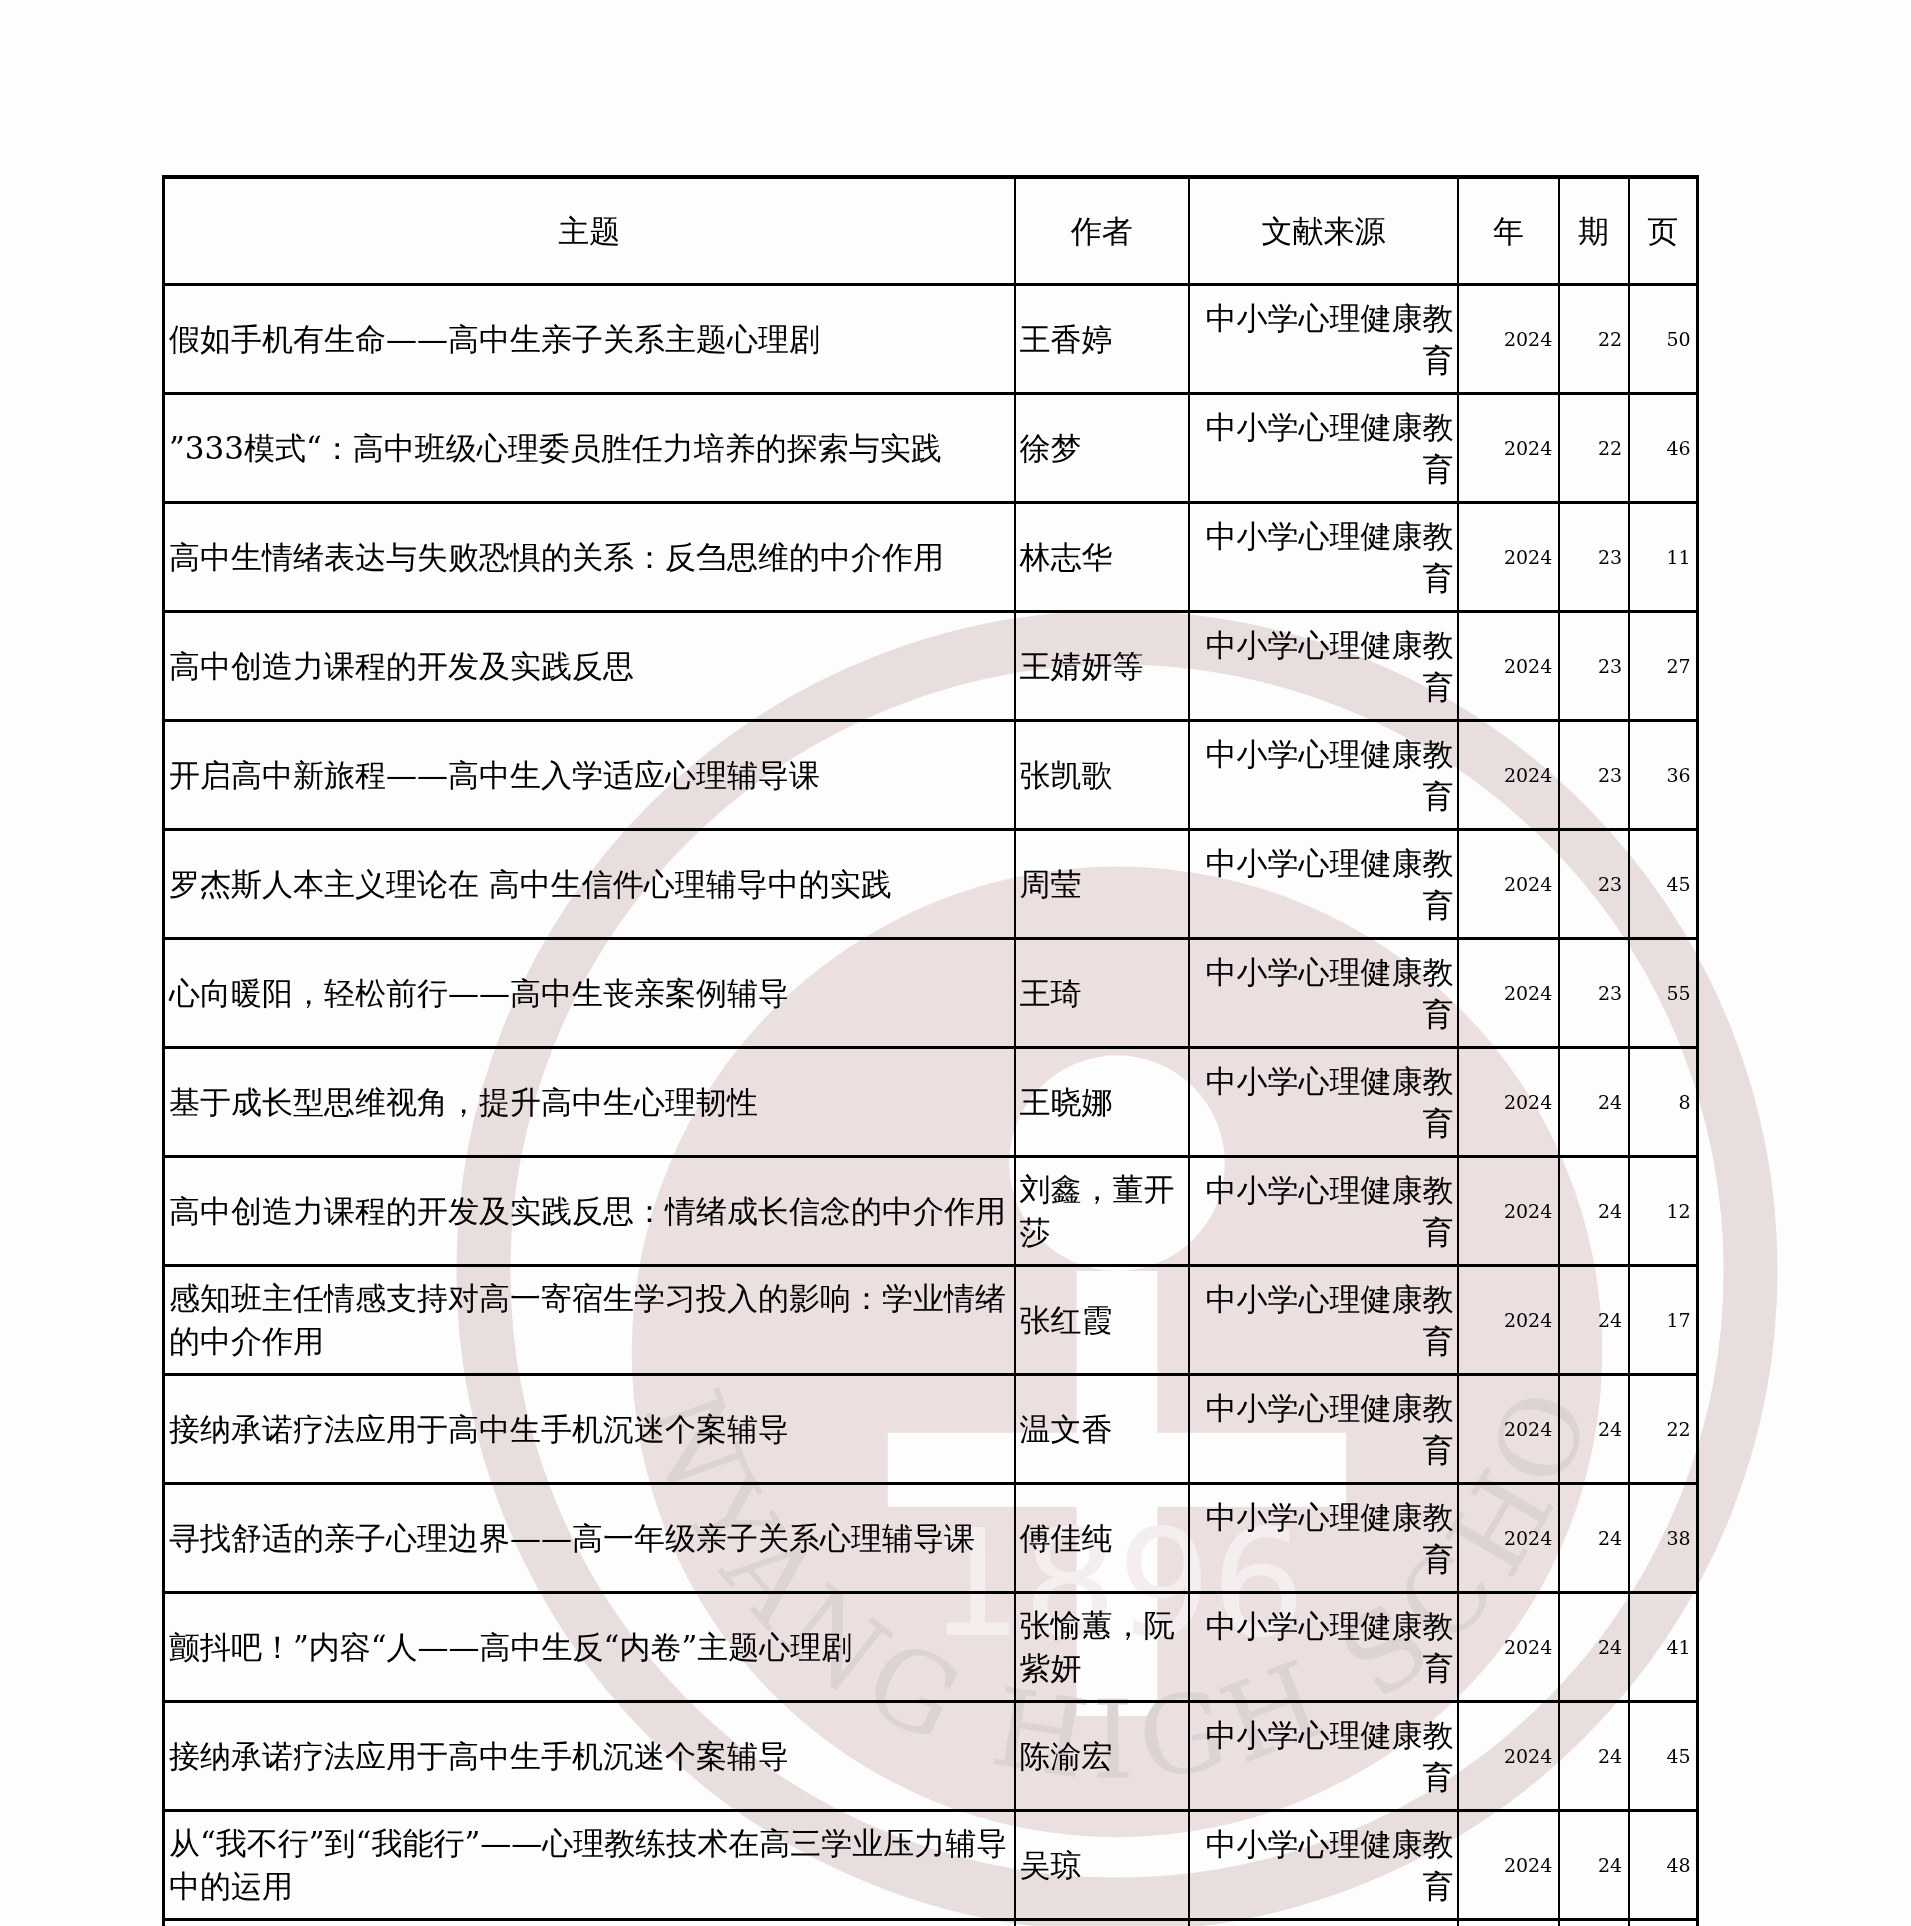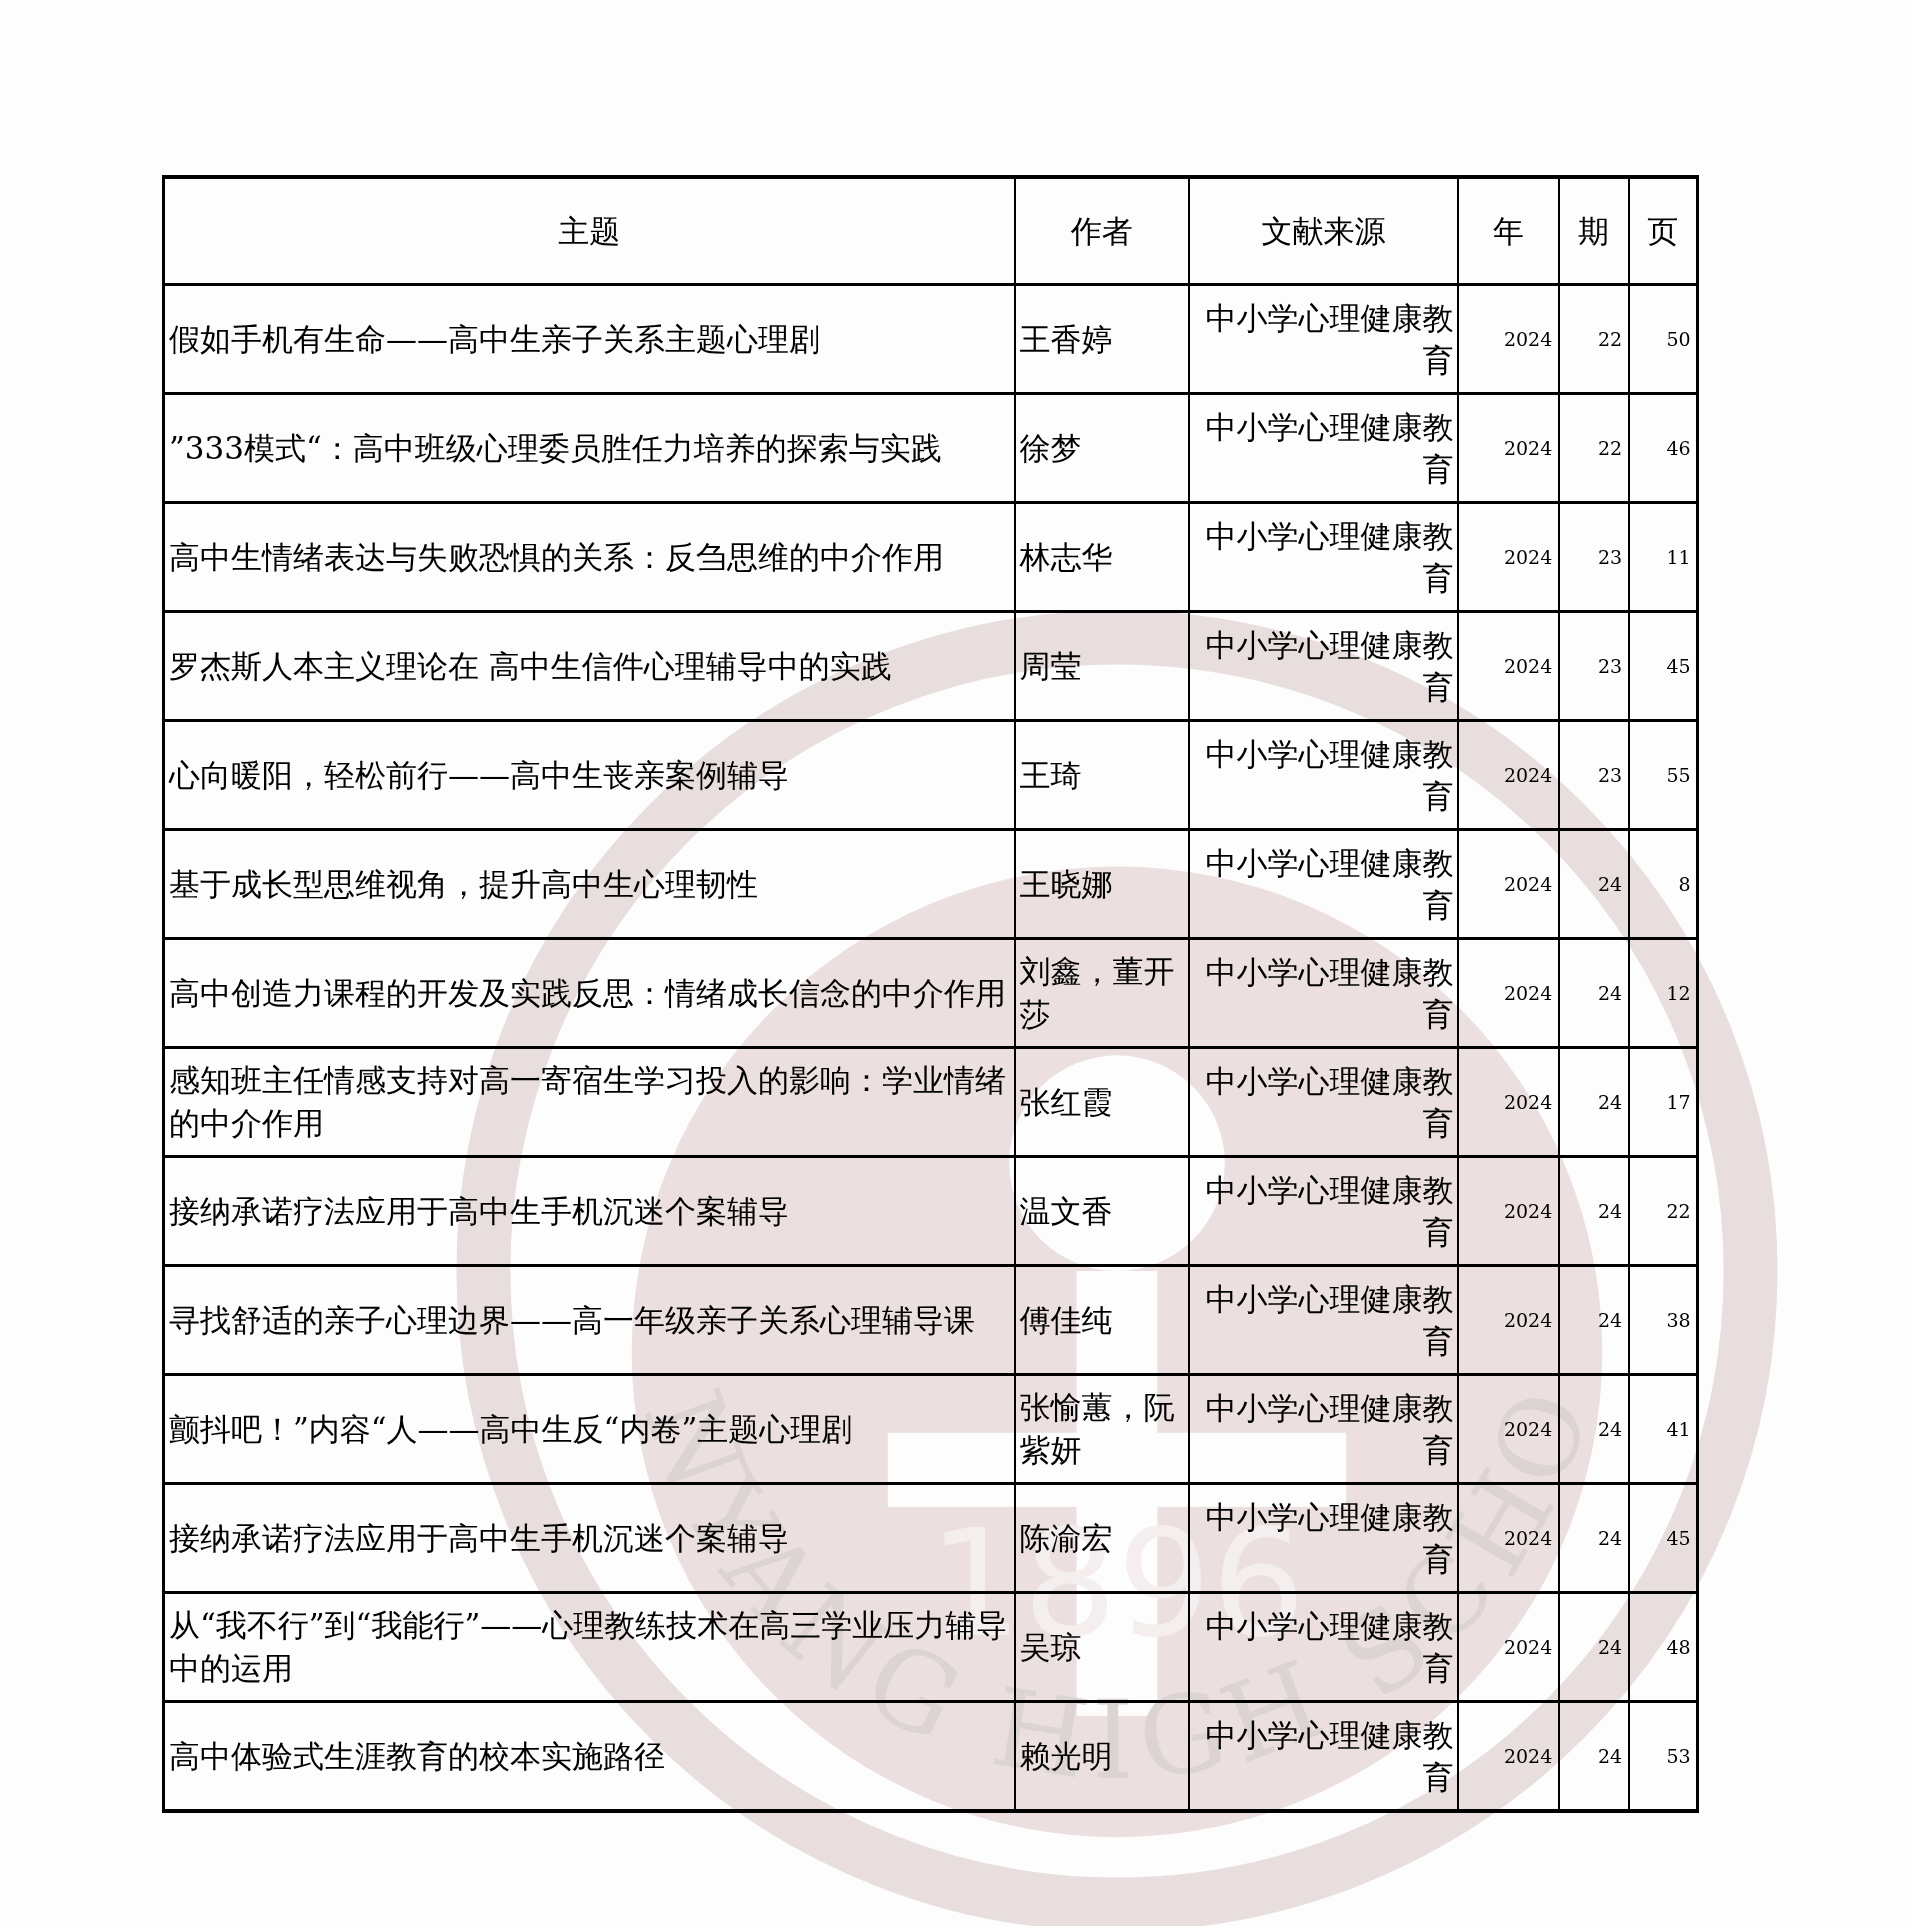--- a/index.html
+++ b/index.html
@@ -85,20 +85,36 @@
       </tr>
       <tr>
         <td class="title">高中生情绪表达与失败恐惧的关系：反刍思维的中介作用</td>
         <td class="author">林志华</td>
         <td class="source">中小学心理健康教育</td>
         <td class="num">2024</td>
         <td class="num">23</td>
         <td class="num">11</td>
       </tr>
       <tr>
+        <td class="title">高中创造力课程的开发及实践反思</td>
+        <td class="author">王婧妍等</td>
+        <td class="source">中小学心理健康教育</td>
+        <td class="num">2024</td>
+        <td class="num">23</td>
+        <td class="num">27</td>
+      </tr>
+      <tr>
+        <td class="title">开启高中新旅程——高中生入学适应心理辅导课</td>
+        <td class="author">张凯歌</td>
+        <td class="source">中小学心理健康教育</td>
+        <td class="num">2024</td>
+        <td class="num">23</td>
+        <td class="num">36</td>
+      </tr>
+      <tr>
         <td class="title">罗杰斯人本主义理论在 高中生信件心理辅导中的实践</td>
         <td class="author">周莹</td>
         <td class="source">中小学心理健康教育</td>
         <td class="num">2024</td>
         <td class="num">23</td>
         <td class="num">45</td>
       </tr>
       <tr>
         <td class="title">心向暖阳，轻松前行——高中生丧亲案例辅导</td>
         <td class="author">王琦</td>

